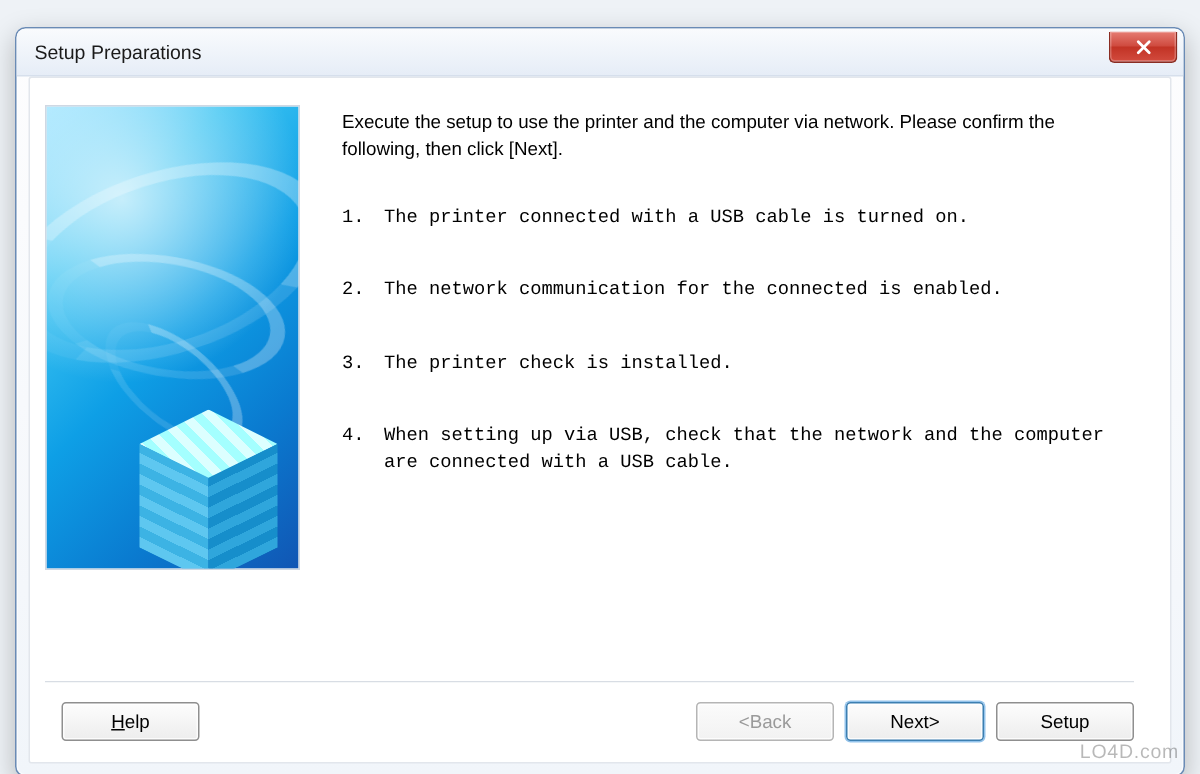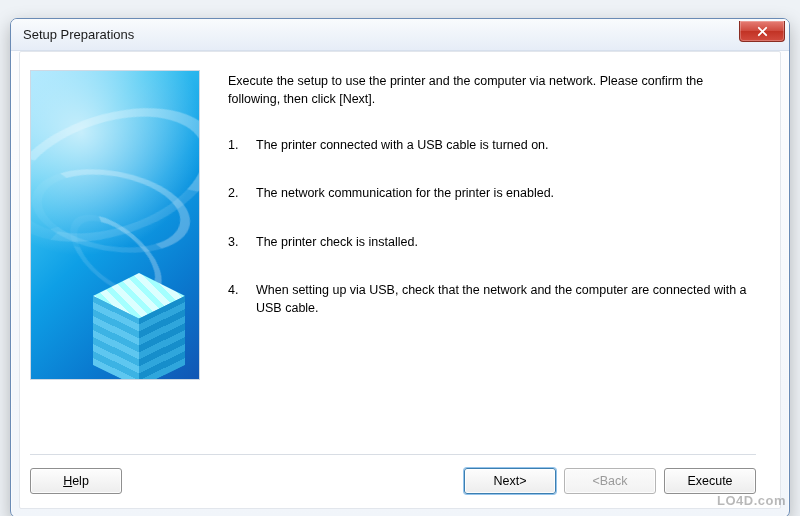--- a/index.html
+++ b/index.html
@@ -129,21 +129,21 @@
     flex: 1;
     color: #000;
     font-size: 12.5px;
     line-height: 1.45;
     padding-top: 2px;
   }
   .intro { margin-bottom: 28px; }
   ol.steps {
     list-style: none;
     counter-reset: step;
-    padding: 0; margin: 0;
+    padding: 0; margin: 0; font-family: Liberation Mono, monospace;
   }
   ol.steps li {
     counter-increment: step;
     margin-bottom: 30px;
     display: flex;
     gap: 12px;
   }
   ol.steps li::before {
     content: counter(step) ".";
     min-width: 16px;
@@ -168,40 +168,40 @@
     font: inherit;
     font-size: 12.5px;
     color: #000;
     background: linear-gradient(#fdfdfd, #ededed);
     border: 1px solid #8f8f8f;
     border-radius: 3px;
     box-shadow: inset 0 0 0 1px rgba(255,255,255,0.8);
     cursor: pointer;
     margin-left: 8px;
   }
-  .btn:first-child { margin-left: 0; }
+  .btn:first-child { margin-left: 11px; }
   .btn.default {
     border-color: #3c7fb1;
     box-shadow: 0 0 0 1px rgba(120,180,230,0.8), inset 0 0 0 1px rgba(255,255,255,0.8);
   }
   .btn[disabled] {
     color: #9a9a9a;
     cursor: default;
     background: linear-gradient(#fbfbfb, #f2f2f2);
     border-color: #b5b5b5;
   }
   .btn .ul { text-decoration: underline; }
 
   .watermark {
     position: absolute;
     right: 14px; bottom: 8px;
     color: rgba(0,0,0,0.28);
     font-size: 13px;
     letter-spacing: 0.5px;
-    font-weight: 700;
+    font-weight: 400;
     pointer-events: none;
   }
 </style>
 </head>
 <body>
 
 <div class="backdrop"></div>
 
 <div class="window">
 
@@ -230,39 +230,39 @@
         </div>
       </div>
 
       <div class="text-col">
         <div class="intro">Execute the setup to use the printer and the computer via network. Please confirm the following, then click [Next].</div>
         <ol class="steps">
           <li>
               <span>The printer connected with a USB cable is turned on.</span>
             </li>
           <li>
-              <span>The network communication for the printer is enabled.</span>
+              <span>The network communication for the connected is enabled.</span>
             </li>
           <li>
               <span>The printer check is installed.</span>
             </li>
           <li>
               <span>When setting up via USB, check that the network and the computer are connected with a USB cable.</span>
             </li>
         </ol>
       </div>
 
     </div>
 
     <hr class="hr">
 
     <div class="button-row">
       <button class="btn"><span class="ul">H</span><span>elp</span></button>
       <div class="spacer"></div>
+      <button class="btn" disabled="">&lt;Back</button>
       <button class="btn default">Next&gt;</button>
-      <button class="btn" disabled="">&lt;Back</button>
-      <button class="btn">Execute</button>
+      <button class="btn">Setup</button>
     </div>
 
   </div>
 </div>
 
 <div class="watermark">LO4D.com</div>
 
 </body></html>

